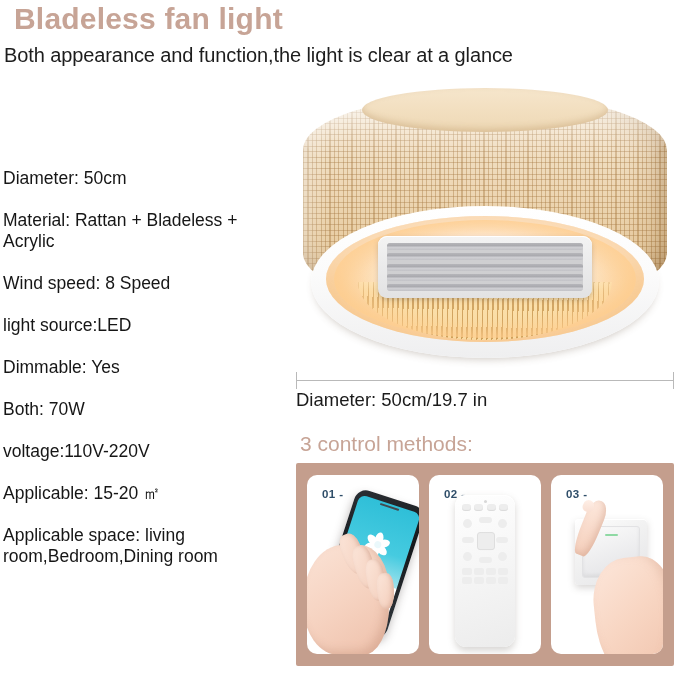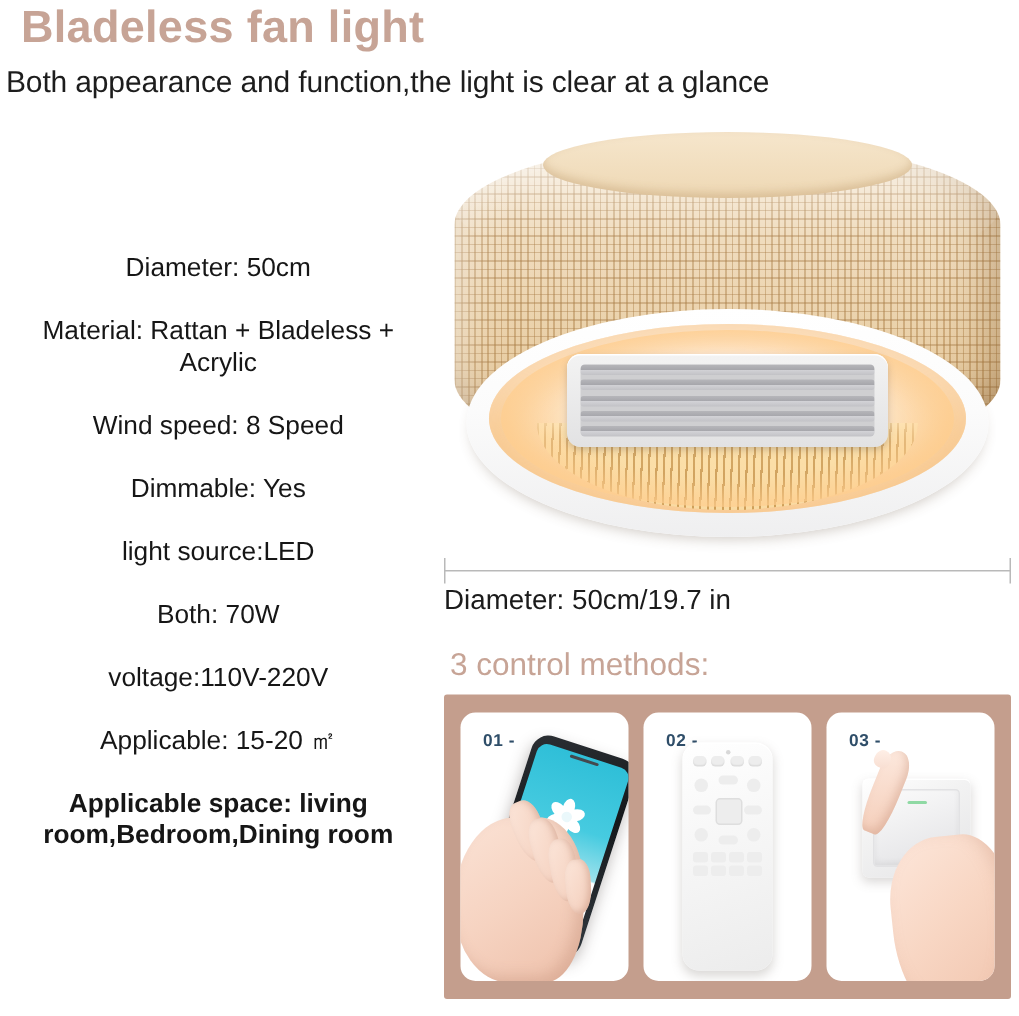--- a/index.html
+++ b/index.html
@@ -16,26 +16,26 @@
     font-size:30px;font-weight:bold;letter-spacing:.2px;
     color:#c7a496;white-space:nowrap;
   }
   .subtitle{
     position:absolute;left:4px;top:44px;
     font-size:20px;color:#1d1d1d;white-space:nowrap;
     letter-spacing:-.1px;
   }
 
   
-  .specs{position:absolute;left:3px;top:168px;width:285px;text-align:center;}
+  .specs{position:absolute;left:3px;top:168px;width:285px;}
   .spec{
     font-size:17.5px;color:#161616;line-height:21px;
     margin-bottom:21px;
   }
-  .spec:last-child{margin-bottom:0;font-weight:bold;}
+  .spec:last-child{margin-bottom:0;}
 
   
   .product{position:absolute;left:296px;top:86px;width:378px;height:280px;}
   .lamp-wrap{position:absolute;left:0;top:0;width:378px;height:272px;}
 
   
   .drum{
     position:absolute;left:7px;top:8px;width:364px;height:215px;
     border-radius:50% / 26%;
     background:
@@ -291,22 +291,22 @@
 
 <div class="page">
 
   <div class="title">Bladeless fan light</div>
   <div class="subtitle">Both appearance and function,the light is clear at a glance</div>
 
   <div class="specs">
     <div class="spec">Diameter: 50cm</div>
     <div class="spec">Material: Rattan + Bladeless + Acrylic</div>
     <div class="spec">Wind speed: 8 Speed</div>
+    <div class="spec">light source:LED</div>
     <div class="spec">Dimmable: Yes</div>
-    <div class="spec">light source:LED</div>
     <div class="spec">Both: 70W</div>
     <div class="spec">voltage:110V-220V</div>
     <div class="spec">Applicable: 15-20 ㎡</div>
     <div class="spec">Applicable space: living room,Bedroom,Dining room</div>
   </div>
 
   <div class="product">
     <div class="lamp-wrap">
       <div class="drum"></div>
       <div class="drum-top-shade"></div>

